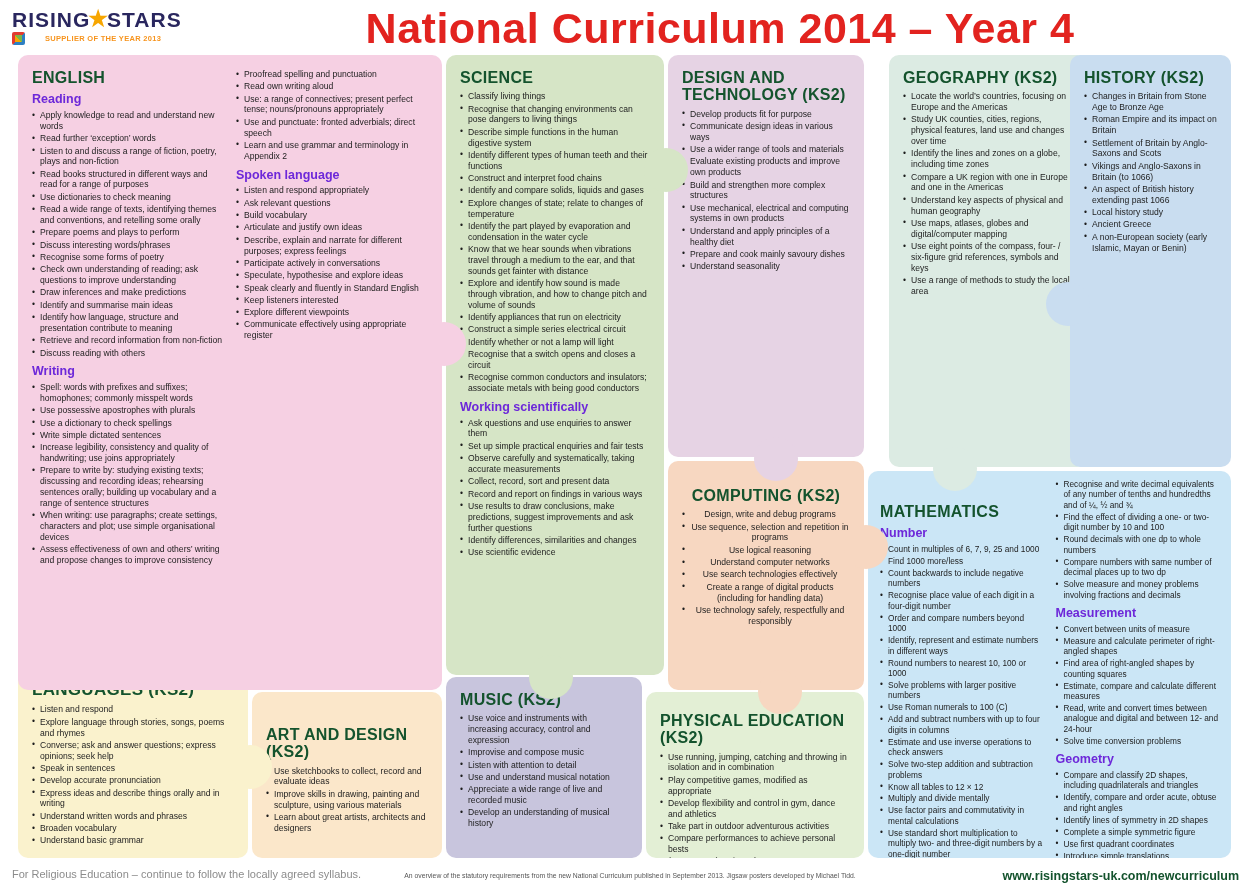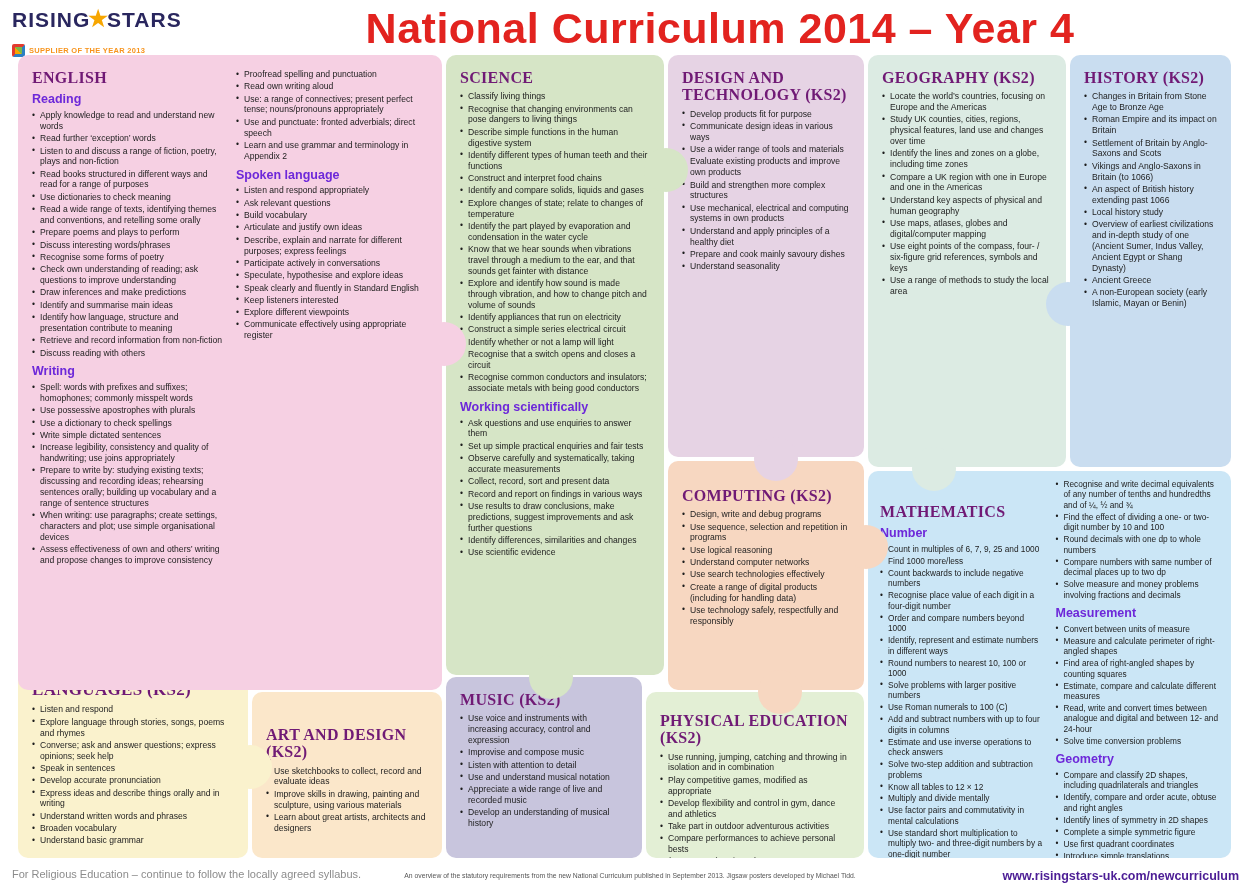--- a/index.html
+++ b/index.html
@@ -9,48 +9,48 @@
     font-family: "Liberation Sans", sans-serif;
     position: relative; overflow: hidden;
   }
   .page { position: relative; width: 1249px; height: 889px; }
 
   
   .header { position: absolute; left: 0; top: 0; width: 1249px; height: 64px; }
   .logo { position: absolute; left: 12px; top: 6px; }
   .logo-text { font-size: 21px; font-weight: bold; color: #29265e; letter-spacing: 1px; }
   .logo-star { color: #f7a600; font-size: 22px; margin: 0 -2px; vertical-align: 1px; }
-  .logo-badge { display: flex; align-items: center; gap: 4px; margin-top: 12px; }
+  .logo-badge { display: flex; align-items: center; gap: 20px; margin-top: 0; }
   .badge-icon { width: 13px; height: 13px; border-radius: 2px;
     background: linear-gradient(135deg, #e23b2e 0 50%, #2e7fc2 50% 100%);
     position: relative; }
   .badge-icon::after { content:""; position:absolute; left:3px; top:3px; width:7px; height:7px;
     background: linear-gradient(45deg, #f7a600 0 50%, #7ab648 50% 100%); }
   .badge-text { font-size: 7.5px; font-weight: bold; color: #f7941d; letter-spacing: .3px; }
   .main-title { position: absolute; left: 340px; top: 4px; width: 760px; text-align: center;
     font-size: 43px; font-weight: bold; color: #e2231f; letter-spacing: .5px; }
 
   
   .piece { position: absolute; border-radius: 10px; }
   .piece .cols { position: absolute; inset: 0; display: flex; gap: 12px;
     padding: 14px; overflow: hidden; z-index: 2; }
   .col { flex: 1; min-width: 0; }
-  .sec-title { color: #701a75; font-size: 16px; font-weight: bold; line-height: 1.08;
-    letter-spacing: .3px; margin: 0 0 5px; font-family: Liberation Serif, serif; }
+  .sec-title { color: #14532d; font-size: 16px; font-weight: bold; line-height: 1.08;
+    letter-spacing: .3px; margin: 0 0 5px; }
   .sub { color: #6d28d9; font-size: 12.5px; font-weight: bold; margin: 7px 0 3px; line-height: 1.1; }
   ul { list-style: none; }
   li { font-size: 8.6px; line-height: 1.26; color: #1d1d1d; padding-left: 8px;
     position: relative; margin-bottom: 1.5px; }
   li::before { content: "•"; position: absolute; left: 0; top: -0.5px; }
 
   
   .pos-english     { left: 18px;   top: 55px;  width: 424px; height: 635px; z-index: 8; }
   .pos-science     { left: 446px;  top: 55px;  width: 218px; height: 620px; z-index: 7; }
   .pos-dnt         { left: 668px;  top: 55px;  width: 196px; height: 402px; z-index: 5; }
-  .pos-geography   { left: 868px;  top: 55px;  width: 198px; height: 412px; z-index: 4; }
+  .pos-geography   { left: 889px;  top: 55px;  width: 198px; height: 412px; z-index: 4; }
   .pos-history     { left: 1070px; top: 55px;  width: 161px; height: 412px; z-index: 6; }
   .pos-computing   { left: 668px;  top: 461px; width: 196px; height: 229px; z-index: 3; }
   .pos-mathematics { left: 868px;  top: 471px; width: 363px; height: 387px; z-index: 1; }
   .pos-languages   { left: 18px;   top: 657px; width: 230px; height: 201px; z-index: 4; }
   .pos-art         { left: 252px;  top: 692px; width: 190px; height: 166px; z-index: 2; }
   .pos-music       { left: 446px;  top: 677px; width: 196px; height: 181px; z-index: 2; }
   .pos-pe          { left: 646px;  top: 692px; width: 218px; height: 166px; z-index: 1; }
 
   
   .pos-mathematics .cols { padding: 8px 12px; }
@@ -78,21 +78,21 @@
   .pos-computing::after { bottom: -24px; left: 46%; }
   .pos-computing::before{ right: -24px; top: 28%; }
   .pos-languages::after { right: -24px; top: 44%; }
 
   
   .footer { position: absolute; left: 0; top: 860px; width: 1249px; height: 29px; }
   .footer-re { position: absolute; left: 12px; top: 8px; font-size: 11px; color: #8c8c8c; }
   .footer-credit { position: absolute; left: 380px; top: 12px; width: 500px; text-align: center;
     font-size: 6.8px; color: #555; }
   .footer-url { position: absolute; right: 10px; top: 9px; font-size: 12.5px; font-weight: bold;
-    color: #4c1d95; }
+    color: #14532d; }
 </style>
 </head>
 <body>
 
 <div class="page">
 
   <div class="header">
     <div class="logo">
       <div class="logo-text"><span>RISING</span><span class="logo-star">★</span><span>STARS</span></div>
       <div class="logo-badge">
@@ -236,28 +236,27 @@
       <div class="cols">
         <div class="col">
           <h2 class="sec-title">HISTORY (KS2)</h2>
           <ul>
             <li>Changes in Britain from Stone Age to Bronze Age</li>
             <li>Roman Empire and its impact on Britain</li>
             <li>Settlement of Britain by Anglo-Saxons and Scots</li>
             <li>Vikings and Anglo-Saxons in Britain (to 1066)</li>
             <li>An aspect of British history extending past 1066</li>
             <li>Local history study</li>
-            <li>Overview of earliest civilizations and in-depth study of one (Ancient Sumer, Indus Valley, Ancient Egypt or Shang Dynasty)</li>
             <li>Ancient Greece</li>
             <li>A non-European society (early Islamic, Mayan or Benin)</li>
           </ul>
         </div>
       </div>
     </div>
-  <div class="piece pos-computing" style="background: rgb(247, 215, 193); --c: #f7d7c1;">
+  <div class="piece pos-computing" style="background: rgb(247, 215, 193); text-align: center; --c: #f7d7c1;">
       <div class="cols">
         <div class="col">
           <h2 class="sec-title">COMPUTING (KS2)</h2>
           <ul>
             <li>Design, write and debug programs</li>
             <li>Use sequence, selection and repetition in programs</li>
             <li>Use logical reasoning</li>
             <li>Understand computer networks</li>
             <li>Use search technologies effectively</li>
             <li>Create a range of digital products (including for handling data)</li>

